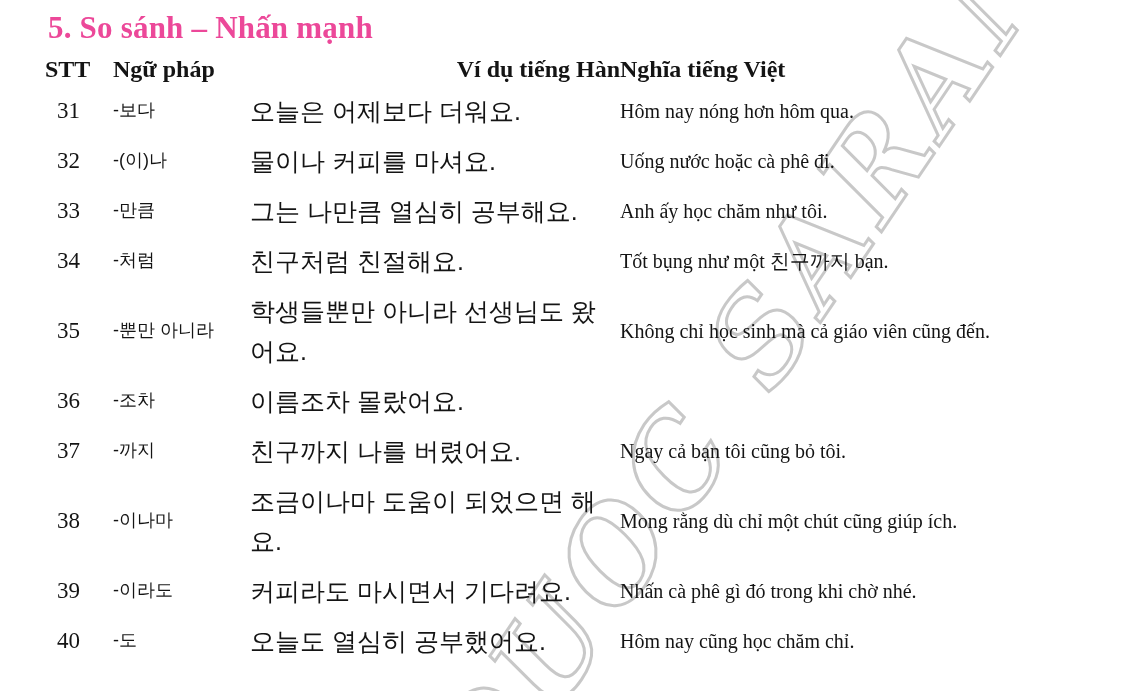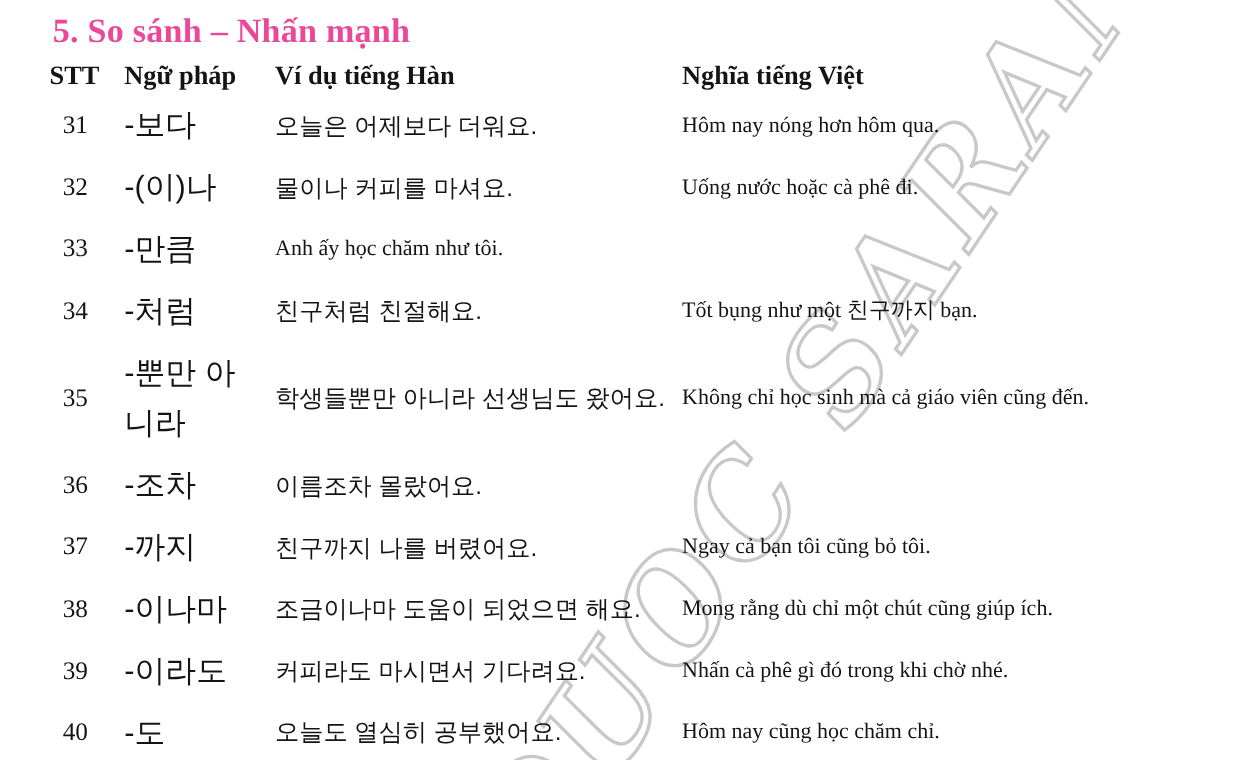--- a/index.html
+++ b/index.html
@@ -22,35 +22,35 @@
   }
   .grid{
     margin-left:57px;
     width:1030px;
     display:grid;
     grid-template-columns:56px 137px 370px 1fr;
     align-items:center;
   }
   .header-row{min-height:34px;font-weight:bold;font-size:24px;}
   .header-row .h-stt{margin-left:-12px;}
-  .header-row .h-korean{text-align:left;}
+  .header-row .h-korean{text-align:right;}
   .header-row .h-viet{text-align:left;padding-right:45px;}
   .row{min-height:48px;padding:5px 0;box-sizing:border-box;}
   .cell-stt{
     font-size:23px;
     font-family:"Liberation Serif", serif;
   }
   .cell-grammar{
-    font-size:28px;
+    font-size:18px;
     font-family:"Liberation Sans", sans-serif;
     line-height:1.65;
     padding-right:10px;
   }
   .cell-korean{
-    font-size:22px;
+    font-size:25px;
     font-family:"Liberation Sans", sans-serif;
     line-height:1.6;
     padding-right:12px;
   }
   .cell-viet{
     font-size:20px;
     font-family:"Liberation Serif", serif;
     line-height:1.35;
     padding-right:20px;
   }
@@ -101,20 +101,21 @@
     <div class="grid row">
       <div class="cell-stt">32</div>
       <div class="cell-grammar">-(이)나</div>
       <div class="cell-korean">물이나 커피를 마셔요.</div>
       <div class="cell-viet">Uống nước hoặc cà phê đi.</div>
     </div>
 
     <div class="grid row">
       <div class="cell-stt">33</div>
       <div class="cell-grammar">-만큼</div>
+      <div class="cell-korean">그는 나만큼 열심히 공부해요.</div>
       <div class="cell-viet">Anh ấy học chăm như tôi.</div>
     </div>
 
     <div class="grid row">
       <div class="cell-stt">34</div>
       <div class="cell-grammar">-처럼</div>
       <div class="cell-korean">친구처럼 친절해요.</div>
       <div class="cell-viet">Tốt bụng như một 친구까지 bạn.</div>
     </div>
 

